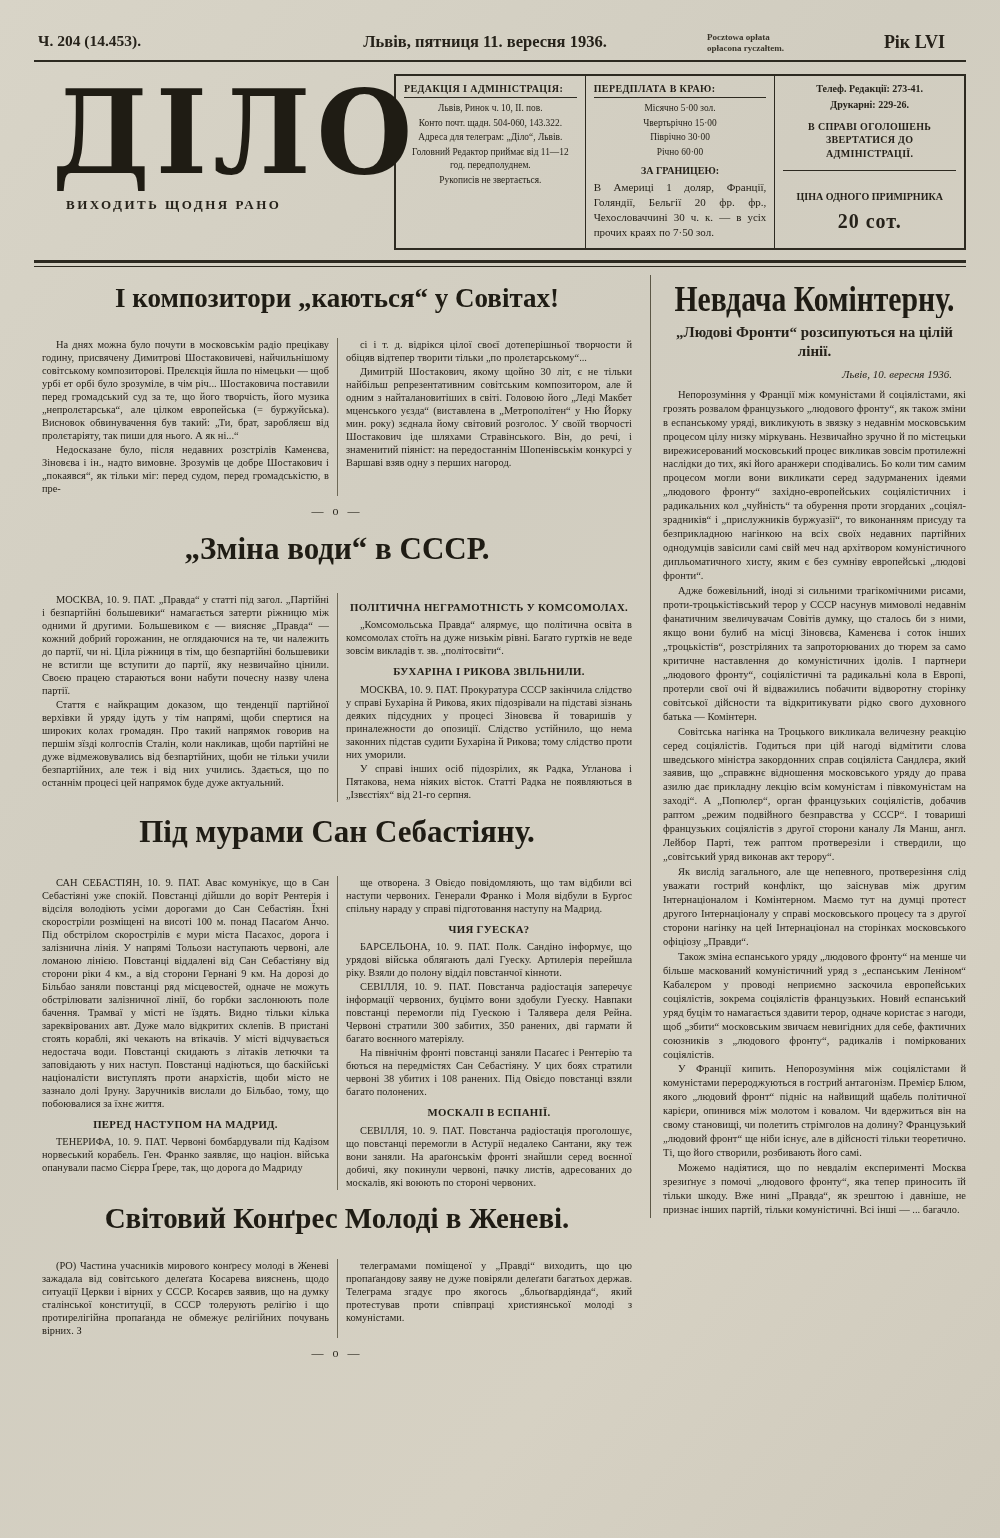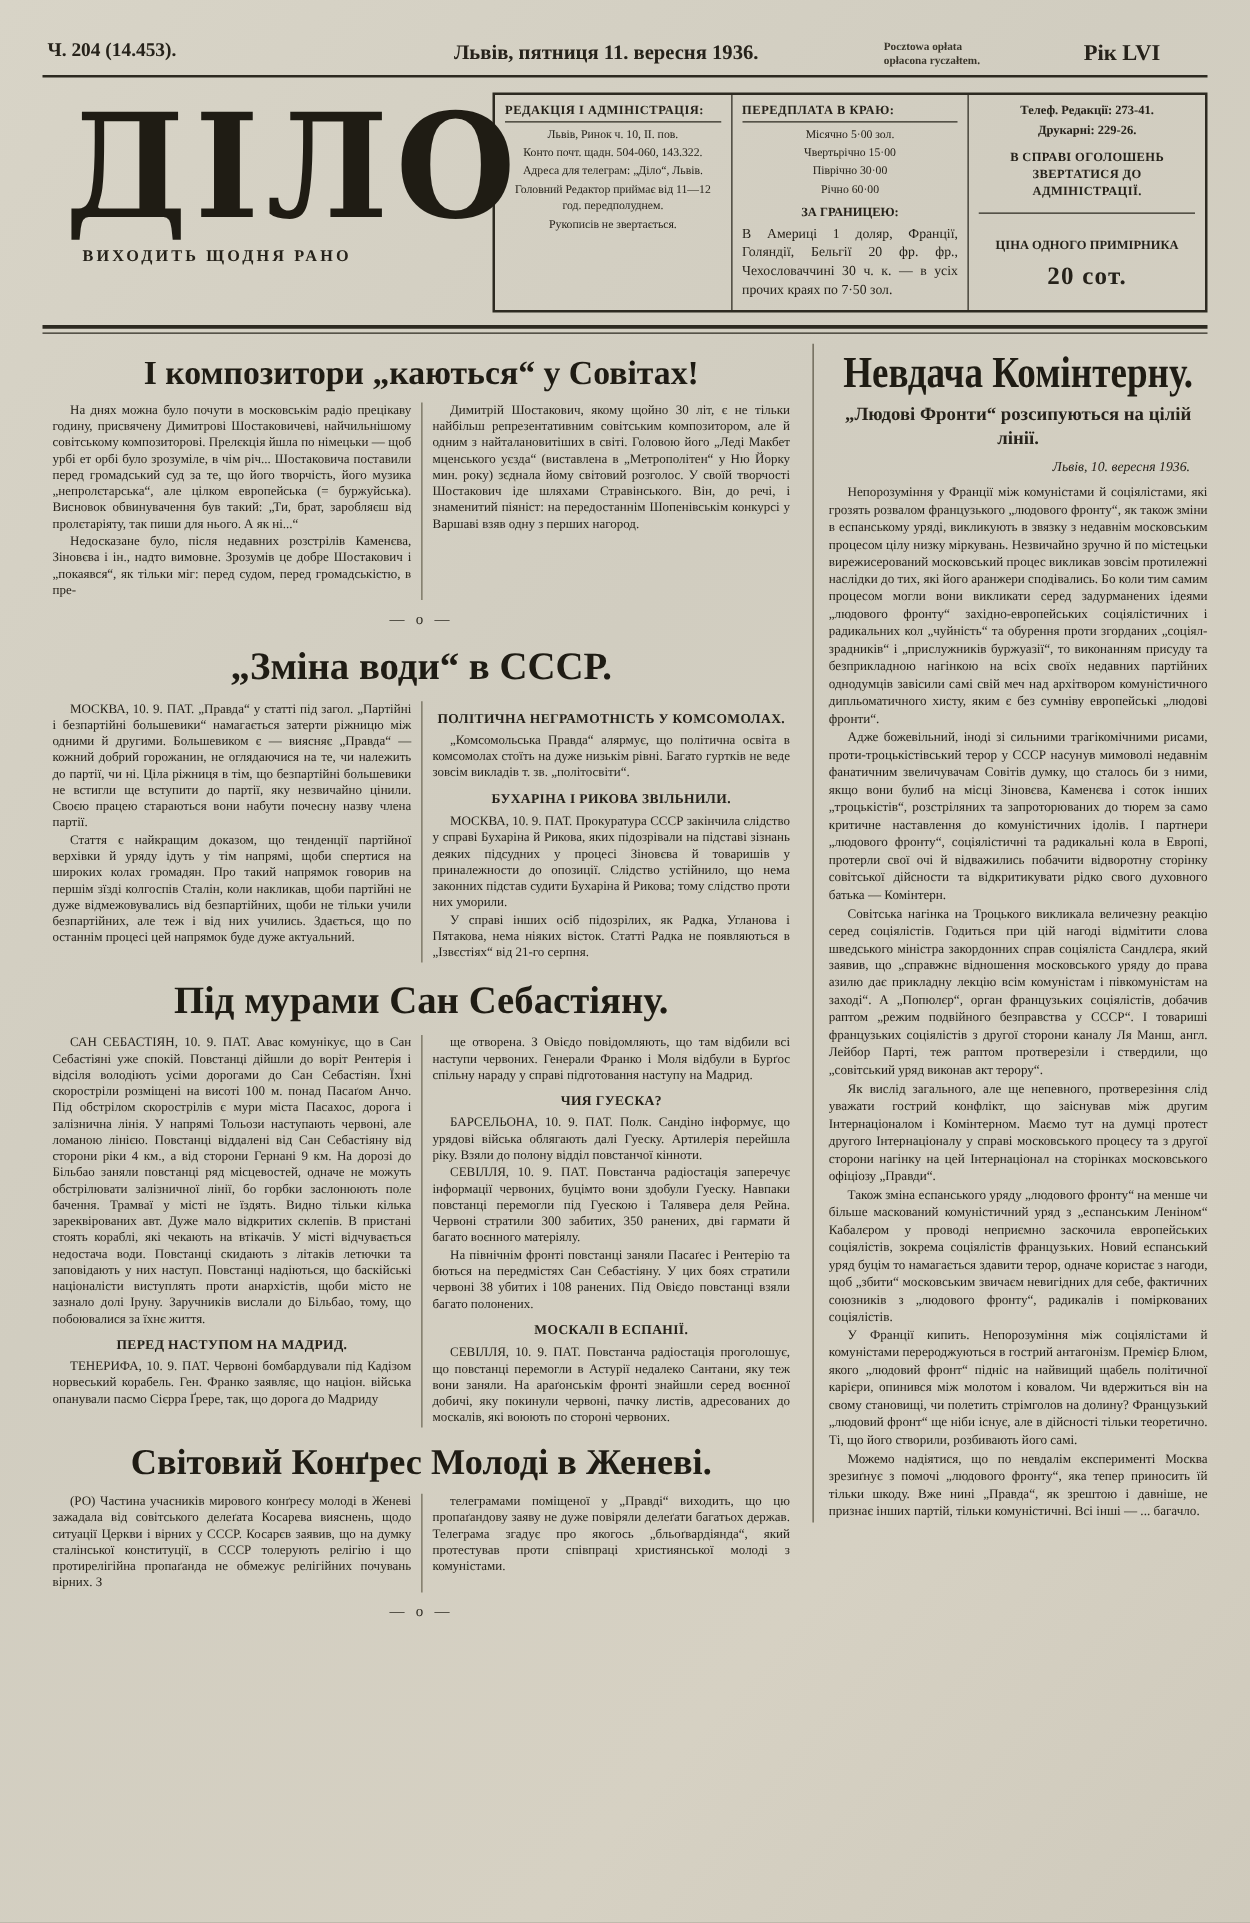--- a/index.html
+++ b/index.html
@@ -9,21 +9,21 @@
     margin:0 auto;
     background:linear-gradient(130deg,#d8d4c7 0%,#d1cdc0 40%,#d6d1c3 75%,#cfcabc 100%);
     color:#26221a;
     padding:30px 34px 8px;
   }
   
   .topbar{ display:flex; align-items:flex-start; padding:2px 4px 6px; border-bottom:2px solid #2d2a21; }
   .tb-issue{ width:225px; font-weight:bold; font-size:15.5px; }
   .tb-date{ flex:1; text-align:center; font-weight:bold; font-size:16.5px; }
   .tb-postal{ width:160px; font-size:9px; font-weight:bold; line-height:1.2; color:#3a362b; }
-  .tb-year{ width:95px; text-align:left; font-weight:bold; font-size:18px; }
+  .tb-year{ width:95px; text-align:center; font-weight:bold; font-size:18px; }
   
   .masthead{ display:flex; padding:12px 0 10px; }
   .logo-wrap{ width:360px; padding:6px 0 0 18px; }
   .logo{ font-family:"DejaVu Serif",serif; font-weight:bold; font-size:110px; line-height:.92;
          letter-spacing:6px; color:#1f1c14; transform:scaleY(1.05); transform-origin:left top; }
   .tagline{ margin-top:16px; font-weight:bold; font-size:13px; letter-spacing:2.5px; padding-left:14px; }
   .boxes{ flex:1; display:flex; border:2px solid #2d2a21; align-self:flex-start; }
   .box{ flex:1; padding:6px 8px 8px; font-size:9.4px; line-height:1.35; }
   .box + .box{ border-left:1px solid #2d2a21; }
   .box-title{ text-align:left; font-weight:bold; font-size:10px; letter-spacing:.4px;
@@ -40,21 +40,21 @@
   
   .main{ display:flex; align-items:flex-start; }
   .left-zone{ width:606px; }
   .right-zone{ flex:1; border-left:1px solid #5c5746; margin-left:10px; padding-left:12px; }
   .a-title{ text-align:center; font-weight:bold; color:#1f1c14; }
   .t-1{ font-size:27px; margin:8px 0 8px; }
   .t-2{ font-size:31px; margin:12px 0 10px; }
   .t-3{ font-size:31px; margin:12px 0 10px; }
   .t-4{ font-size:29px; margin:12px 0 8px; }
   .cols{ display:flex; }
-  .col{ width:50%; padding:0 8px; font-size:10.4px; line-height:1.25; text-align:justify; }
+  .col{ width:50%; padding:0 8px; font-size:10.4px; line-height:1.25; text-align:justify;margin-top:16px; }
   .col + .col{ border-left:1px solid #6e6957; }
   .col .para{ text-indent:14px; margin-bottom:1px; }
   .subhead{ text-align:center; font-size:10.8px; font-weight:bold; margin:8px 0 4px; letter-spacing:.3px; }
   .orn{ text-align:center; font-size:12px; letter-spacing:3px; margin:8px 0 2px; color:#2d2a21; }
   
   .k-title{ font-size:30px; font-weight:bold; text-align:center; line-height:1;
             margin:6px 0 12px; transform:scale(.99,1.18); transform-origin:center top; color:#1f1c14; }
   .k-sub{ font-size:15px; font-weight:bold; text-align:center; line-height:1.3; margin:10px 0 6px; }
   .k-date{ font-style:italic; text-align:right; font-size:11px; margin:2px 14px 8px 0; }
   .k-body{ font-size:10.5px; line-height:1.33; text-align:justify; }
@@ -119,20 +119,21 @@
     <div class="left-zone">
 
       <article>
         <h2 class="a-title t-1">І композитори „каються“ у Совітах!</h2>
         <div class="cols">
           <div class="col">
               <p class="para">На днях можна було почути в московськім радіо прецікаву годину, присвячену Димитрові Шостаковичеві, найчильнішому совітському композиторові. Прелєкція йшла по німецьки — щоб урбі ет орбі було зрозуміле, в чім річ... Шостаковича поставили перед громадський суд за те, що його творчість, його музика „непролєтарська“, але цілком европейська (= буржуйська). Висновок обвинувачення був такий: „Ти, брат, заробляєш від пролєтаріяту, так пиши для нього. А як ні...“</p>
               <p class="para">Недосказане було, після недавних розстрілів Каменєва, Зіновєва і ін., надто вимовне. Зрозумів це добре Шостакович і „покаявся“, як тільки міг: перед судом, перед громадськістю, в пре-</p>
             </div>
           <div class="col">
+              <p class="para">сі і т. д. відрікся цілої своєї дотеперішньої творчости й обіцяв відтепер творити тільки „по пролєтарському“...</p>
               <p class="para">Димитрій Шостакович, якому щойно 30 літ, є не тільки найбільш репрезентативним совітським композитором, але й одним з найталановитіших в світі. Головою його „Леді Макбет мценського уєзда“ (виставлена в „Метрополітен“ у Ню Йорку мин. року) зєднала йому світовий розголос. У своїй творчості Шостакович іде шляхами Стравінського. Він, до речі, і знаменитий піяніст: на передостаннім Шопенівськім конкурсі у Варшаві взяв одну з перших нагород.</p>
             </div>
         </div>
         <div class="orn">— о —</div>
       </article>
 
       <article>
         <h2 class="a-title t-2">„Зміна води“ в СССР.</h2>
         <div class="cols">
           <div class="col">

